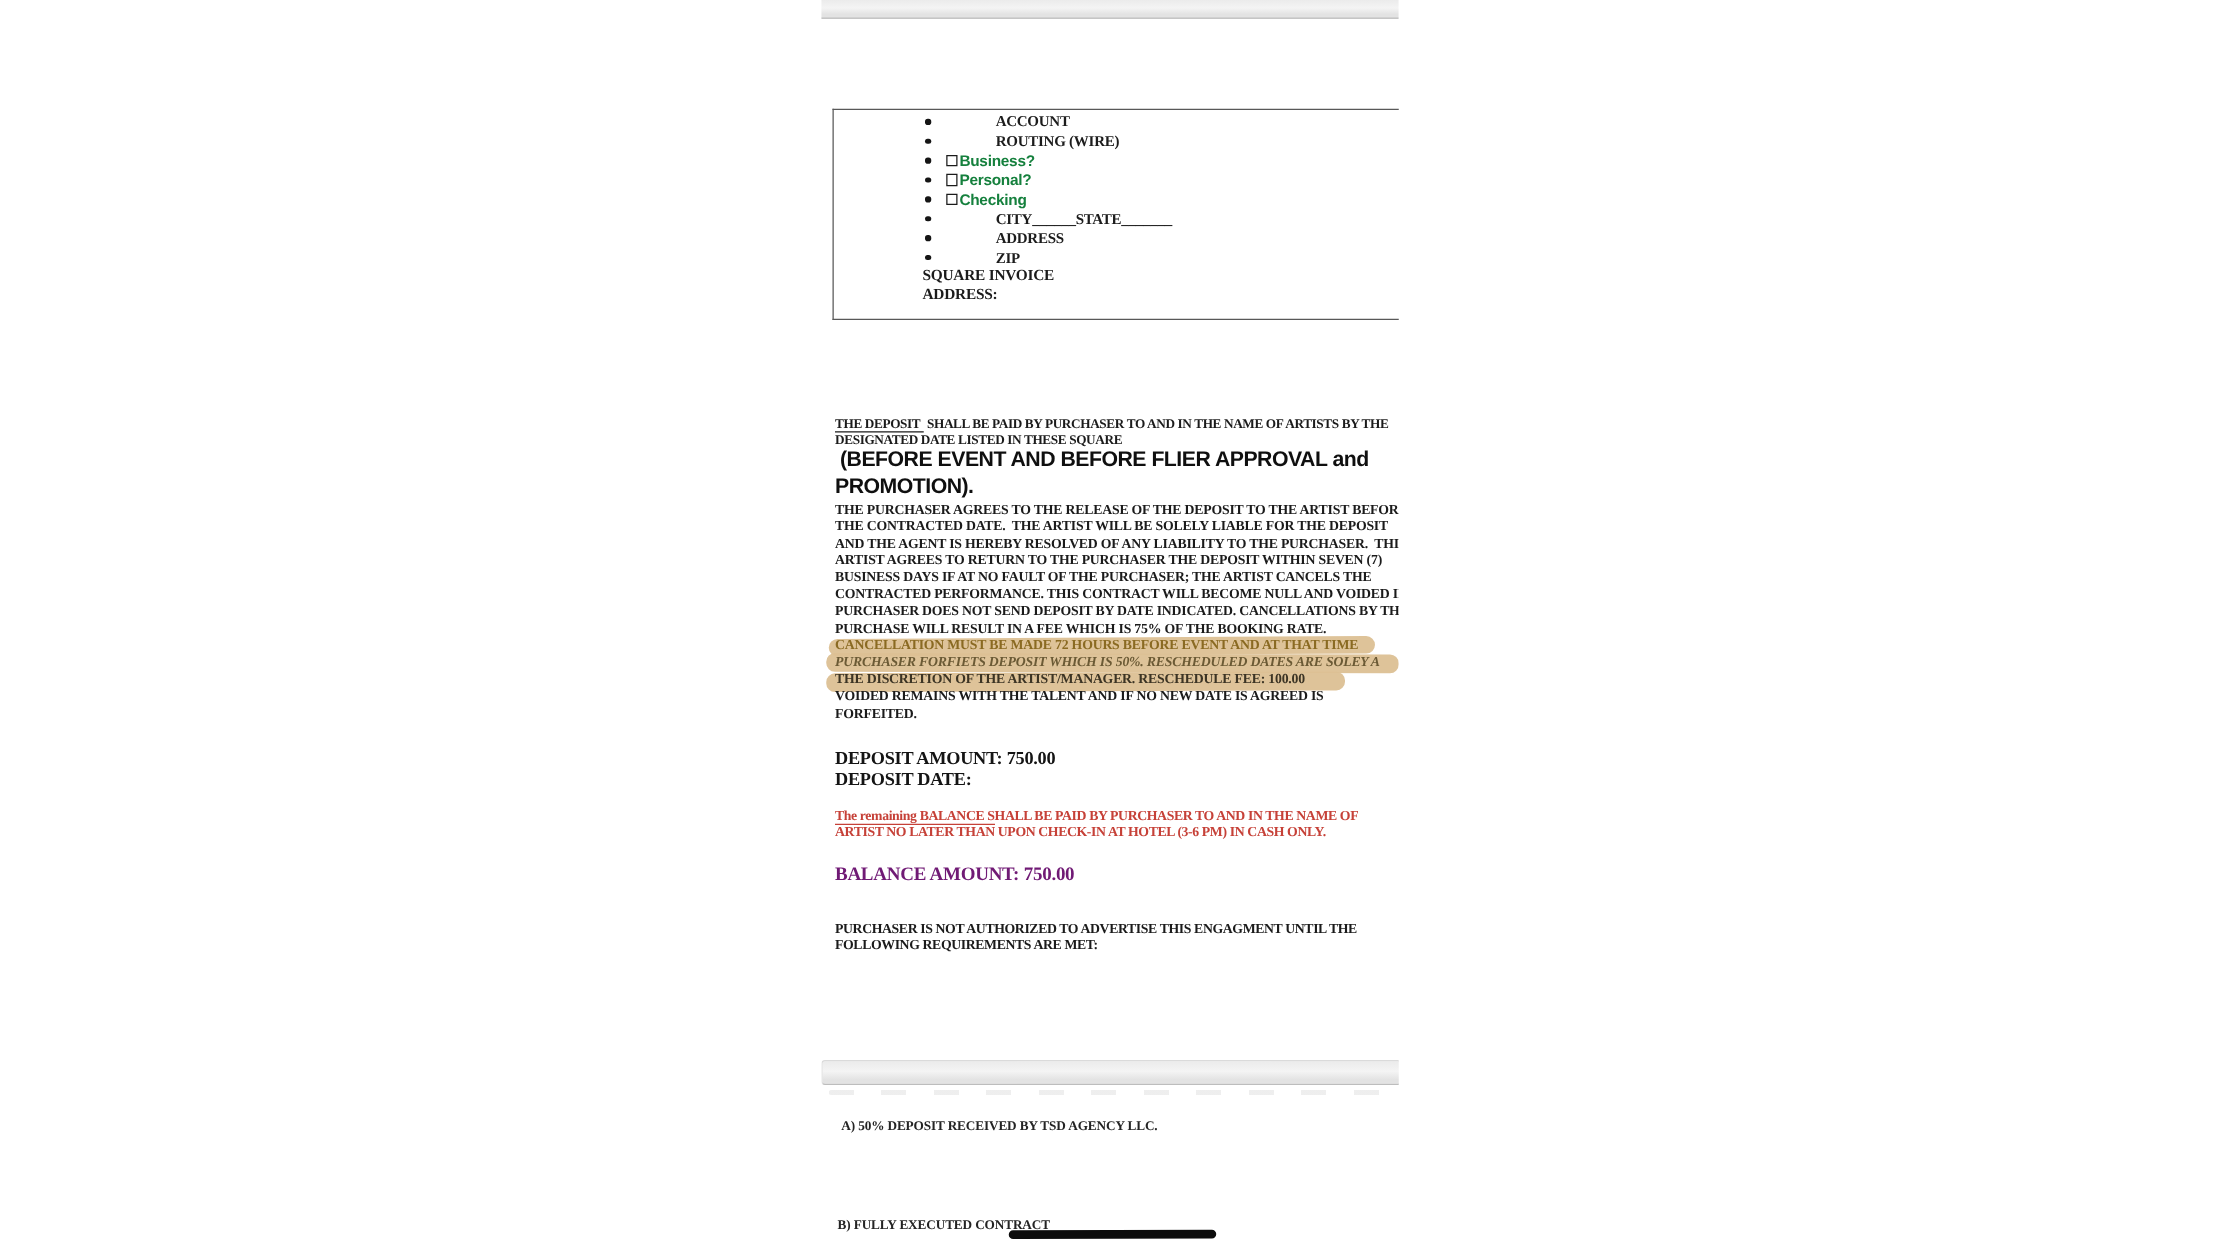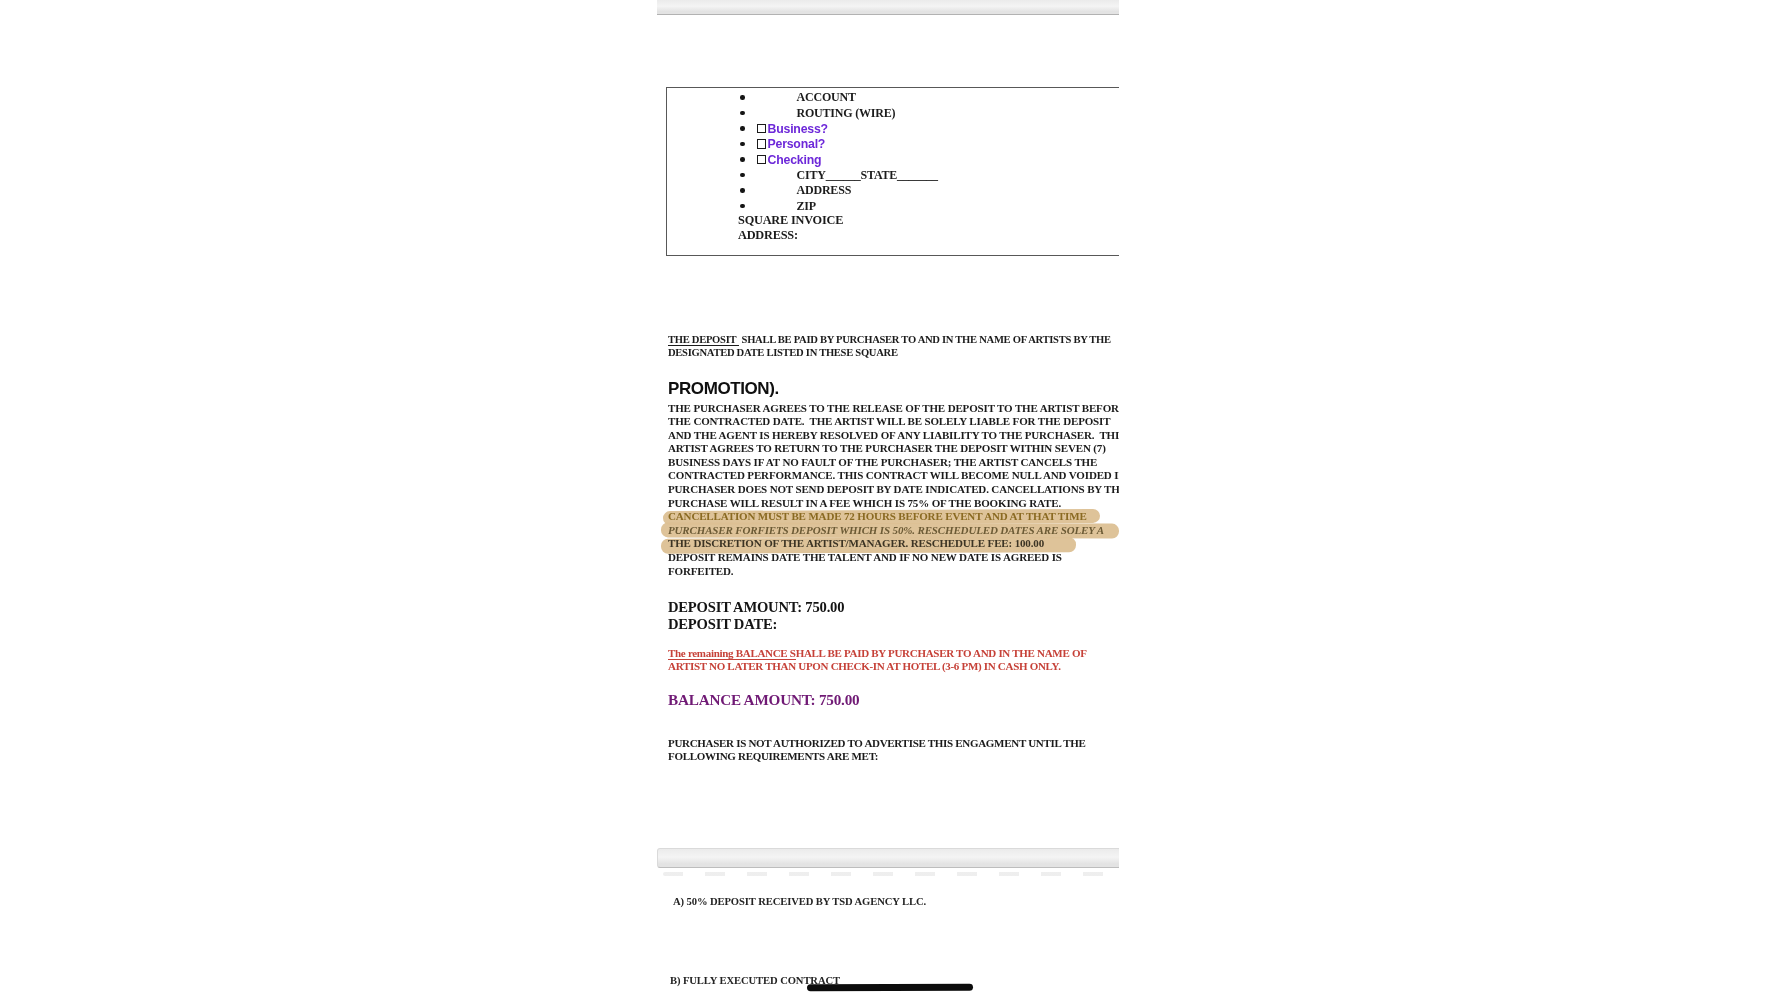--- a/index.html
+++ b/index.html
@@ -29,21 +29,21 @@
   }
   
   #account-box{
     position:absolute;left:9px;top:87px;width:476px;height:167px;
     border:1.4px solid #585858;border-right:none;background:transparent;
   }
   .acct-item{position:absolute;left:73px;height:13px;display:flex;align-items:center;white-space:nowrap;}
   .dot{width:4.5px;height:4.5px;border-radius:50%;background:#151515;margin-right:12px;flex:0 0 auto;}
   .cbx{width:7px;height:7.5px;border:1.3px solid #1b1b1b;margin-right:2px;flex:0 0 auto;background:#fff;}
   .acct-serif{font:bold 12px "Liberation Serif","DejaVu Serif",serif;letter-spacing:-0.2px;color:#1c1c1c;margin-left:40px;}
-  .acct-sans{font:bold 12.3px "Liberation Sans","DejaVu Sans",sans-serif;letter-spacing:-0.2px;color:#6d28d9;}
+  .acct-sans{font:bold 12.3px "Liberation Sans","DejaVu Sans",sans-serif;letter-spacing:-0.2px;color:#15803d;}
   .box-foot{position:absolute;left:71px;font:bold 12.3px "Liberation Serif","DejaVu Serif",serif;letter-spacing:-0.2px;white-space:nowrap;}
   
   .small-serif{font:bold 10.6px "Liberation Serif","DejaVu Serif",serif;letter-spacing:-0.3px;white-space:nowrap;color:#1b1b1b;}
   .uline{border-bottom:1.2px solid #1b1b1b;padding-right:3px;}
   .big-head{font:bold 17px "Liberation Sans","DejaVu Sans",sans-serif;letter-spacing:-0.4px;white-space:nowrap;color:#0f0f0f;}
   
   #para{position:absolute;left:11px;top:401.5px;width:451px;}
   .pline{
     height:13.6px;line-height:13.6px;white-space:nowrap;overflow:visible;
     font:bold 11px "Liberation Serif","DejaVu Serif",serif;letter-spacing:-0.15px;color:#1b1b1b;
@@ -110,39 +110,40 @@
         <span class="dot"></span>
         <span class="acct-serif">ZIP</span>
       </div>
     <div class="box-foot" style="top:124.5px">SQUARE INVOICE</div>
     <div class="box-foot" style="top:139.5px">ADDRESS:</div>
   </div>
 
   <div class="abs small-serif" style="left:11px;top:333.5px"><span class="uline">THE DEPOSIT</span><span> SHALL BE PAID BY PURCHASER TO AND IN THE NAME OF ARTISTS BY THE</span></div>
   <div class="abs small-serif" style="left:11px;top:346.5px">DESIGNATED DATE LISTED IN THESE SQUARE</div>
 
+  <div class="abs big-head" style="left:15px;top:357.5px">(BEFORE EVENT AND BEFORE FLIER APPROVAL and</div>
   <div class="abs big-head" style="left:11px;top:378.5px">PROMOTION).</div>
 
   <div id="hl-a" class="hl-rect"></div>
   <div id="hl-b" class="hl-rect"></div>
   <div id="hl-c" class="hl-rect"></div>
 
   <div id="para">
     <div class="pline">THE PURCHASER AGREES TO THE RELEASE OF THE DEPOSIT TO THE ARTIST BEFOR</div>
     <div class="pline">THE CONTRACTED DATE.&nbsp; THE ARTIST WILL BE SOLELY LIABLE FOR THE DEPOSIT</div>
     <div class="pline">AND THE AGENT IS HEREBY RESOLVED OF ANY LIABILITY TO THE PURCHASER.&nbsp; THI</div>
     <div class="pline">ARTIST AGREES TO RETURN TO THE PURCHASER THE DEPOSIT WITHIN SEVEN (7)</div>
     <div class="pline">BUSINESS DAYS IF AT NO FAULT OF THE PURCHASER; THE ARTIST CANCELS THE</div>
     <div class="pline">CONTRACTED PERFORMANCE. THIS CONTRACT WILL BECOME NULL AND VOIDED II</div>
     <div class="pline">PURCHASER DOES NOT SEND DEPOSIT BY DATE INDICATED. CANCELLATIONS BY TH</div>
     <div class="pline">PURCHASE WILL RESULT IN A FEE WHICH IS 75% OF THE BOOKING RATE.</div>
     <div class="pline pl-hl1">CANCELLATION MUST BE MADE 72 HOURS BEFORE EVENT AND AT THAT TIME</div>
     <div class="pline pl-hl2">PURCHASER FORFIETS DEPOSIT WHICH IS 50%. RESCHEDULED DATES ARE SOLEY A</div>
     <div class="pline pl-hl3">THE DISCRETION OF THE ARTIST/MANAGER. RESCHEDULE FEE: 100.00</div>
-    <div class="pline">DEPOSIT REMAINS DATE THE TALENT AND IF NO NEW DATE IS AGREED IS</div>
+    <div class="pline">VOIDED REMAINS WITH THE TALENT AND IF NO NEW DATE IS AGREED IS</div>
     <div class="pline">FORFEITED.</div>
   </div>
 
   <div class="abs amount" style="left:11px;top:599px">DEPOSIT AMOUNT: 750.00</div>
   <div class="abs amount" style="left:11px;top:615.5px">DEPOSIT DATE:</div>
 
   <div class="abs red-line" style="left:11px;top:646.5px"><span class="red-uline">The remaining BALANCE S</span><span>HALL BE PAID BY PURCHASER TO AND IN THE NAME OF</span></div>
   <div class="abs red-line" style="left:11px;top:660px">ARTIST NO LATER THAN UPON CHECK-IN AT HOTEL (3-6 PM) IN CASH ONLY.</div>
 
   <div class="abs balance" style="left:11px;top:690.5px">BALANCE AMOUNT: 750.00</div>

